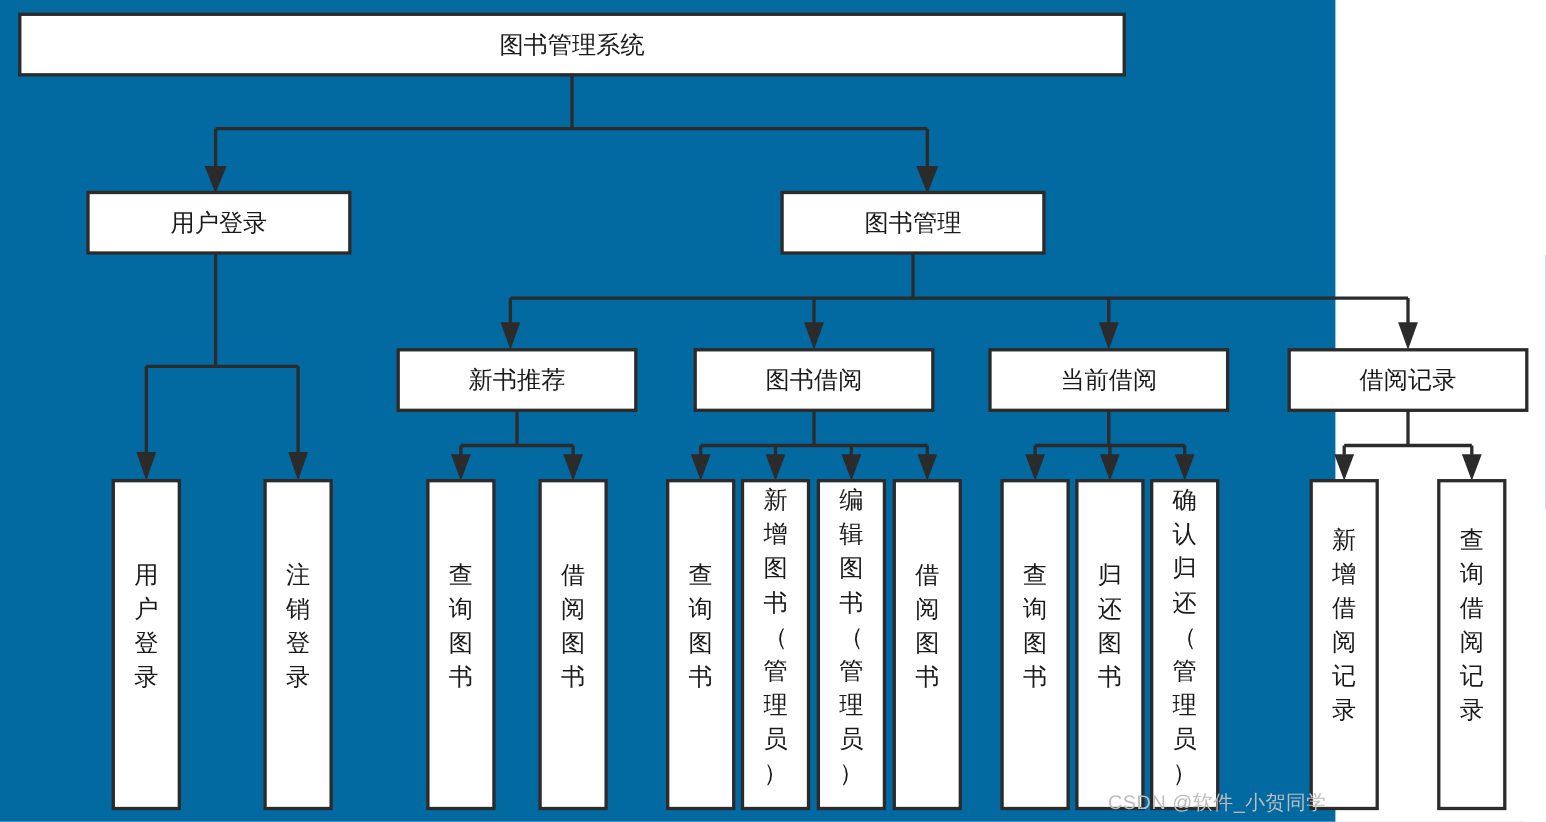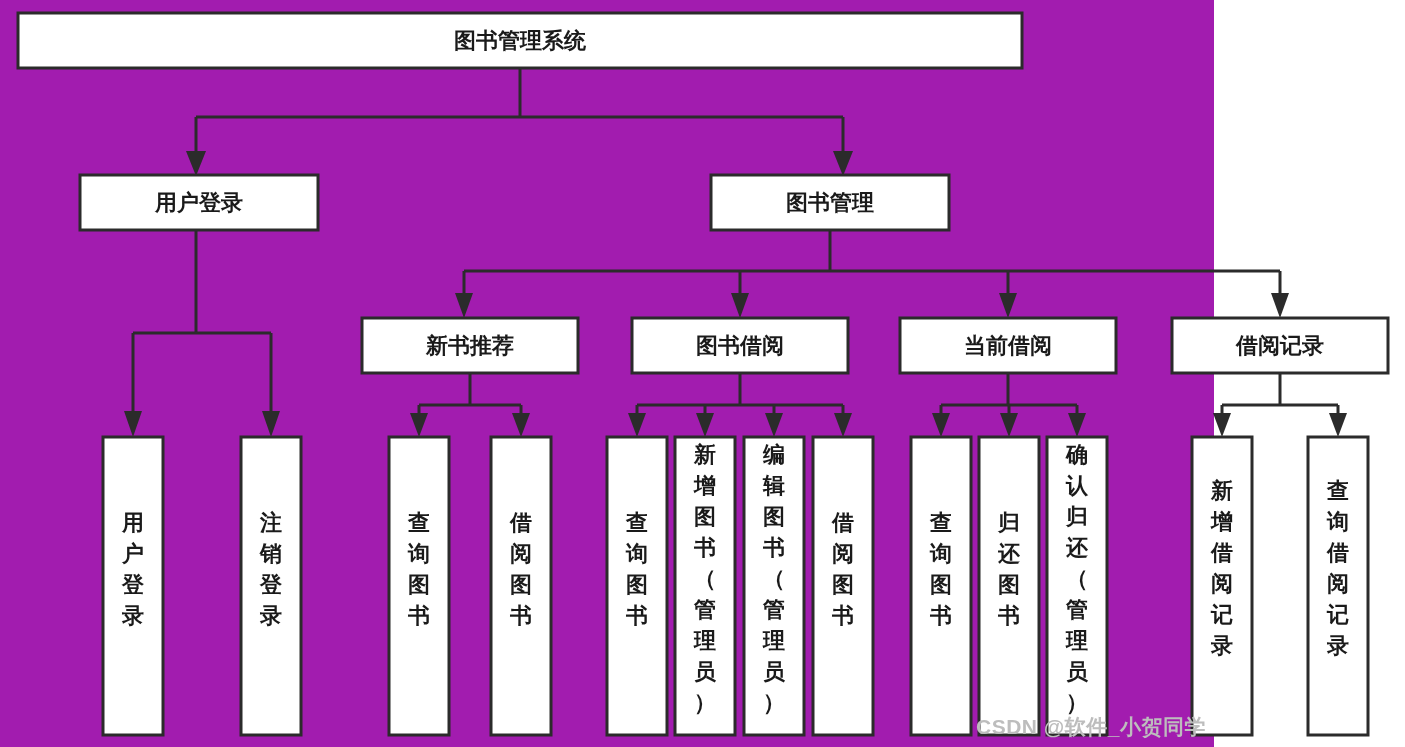--- a/index.html
+++ b/index.html
@@ -10,22 +10,21 @@
   body {
     width: 1405px;
     height: 747px;
     font-family: "Liberation Sans", sans-serif;
     overflow: hidden;
   }
   #diagram-root {
     position: relative;
     width: 1214px;
     height: 747px;
-    background: #a21caf;
-    font-weight: bold;
+    background: #0369a1;
   }
   svg.diagram {
     position: absolute;
     top: 0;
     left: 0;
     width: 1405px;
     height: 747px;
     display: block;
   }
   .node-box {
@@ -54,21 +53,21 @@
     fill: #1a1a1a;
     font-family: "Liberation Sans", sans-serif;
     font-size: 22px;
     text-anchor: middle;
   }
   .watermark {
     position: absolute;
     right: 8px;
     bottom: 6px;
     font-family: "Liberation Sans", sans-serif;
-    font-size: 21px;
+    font-size: 18px;
     color: #bdbdbd;
     letter-spacing: 0.5px;
     white-space: nowrap;
     user-select: none;
     margin-top: 16px;
   }
 </style>
 </head>
 <body>
 

